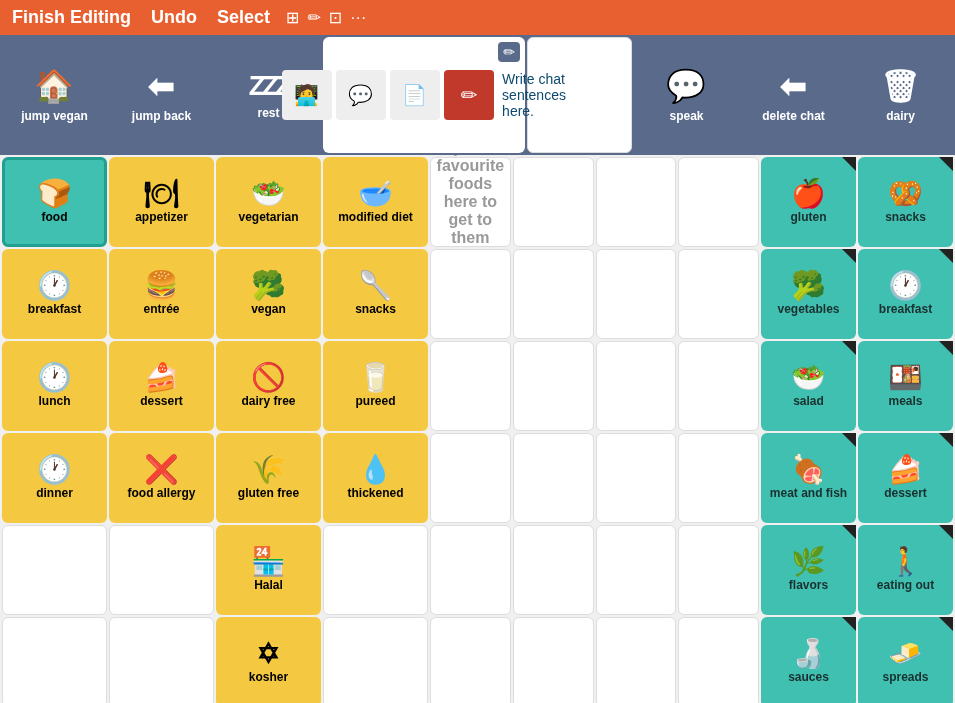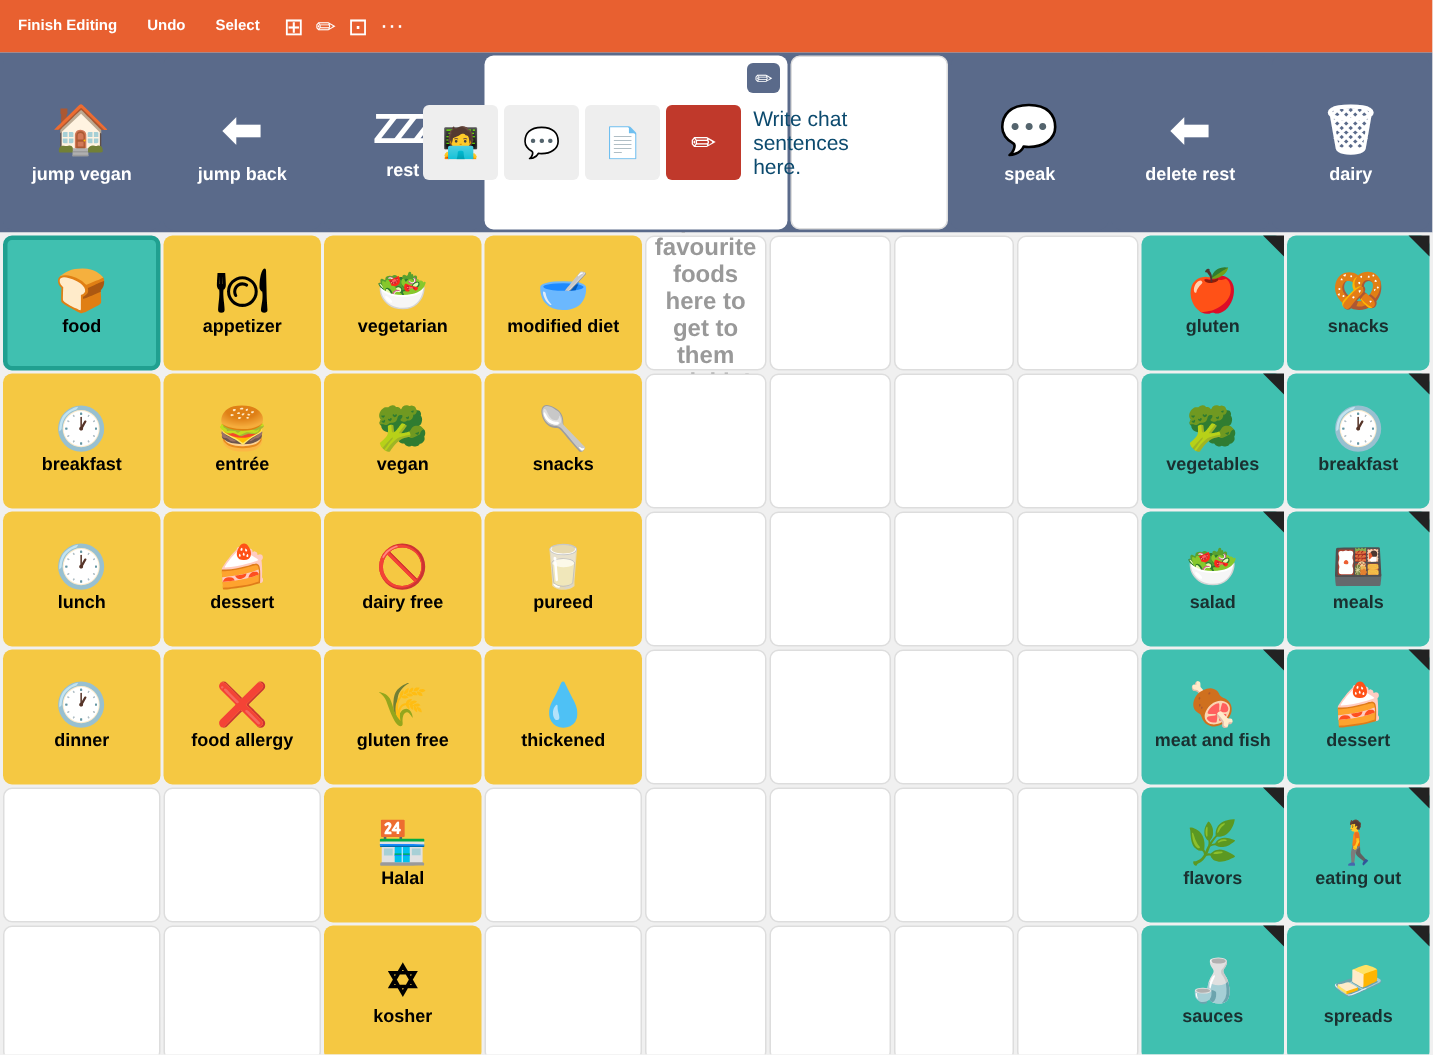--- a/index.html
+++ b/index.html
@@ -9,21 +9,21 @@
     #toolbar {
       background: #e86030;
       height: 35px;
       display: flex;
       align-items: center;
       padding: 0 8px;
       gap: 12px;
     }
     .toolbar-btn {
       color: white;
-      font-size: 10px;
+      font-size: 18px;
       font-weight: bold;
       cursor: pointer;
       background: none;
       border: none;
       padding: 2px 4px;
     }
     .toolbar-title {
       flex: 1;
       text-align: center;
       color: white;
@@ -238,21 +238,21 @@
     <span class="chat-placeholder" style="margin-left:8px;">Write chat sentences here.</span>
   </div>
 
   <div class="action-btn" style="width:105px; background:white; border:1px solid #ddd;"></div>
   <div class="action-btn" style="width:105px;">
     <span class="icon-large">💬</span>
     <span>speak</span>
   </div>
   <div class="action-btn" style="width:105px;">
     <span class="icon-large">⬅</span>
-    <span>delete rest</span>
+    <span>delete chat</span>
   </div>
   <div class="action-btn" style="width:105px;">
     <span class="icon-large">🗑</span>
     <span>dairy</span>
   </div>
 </div>
 
 <div id="main">
 
   <div id="left-grid">

